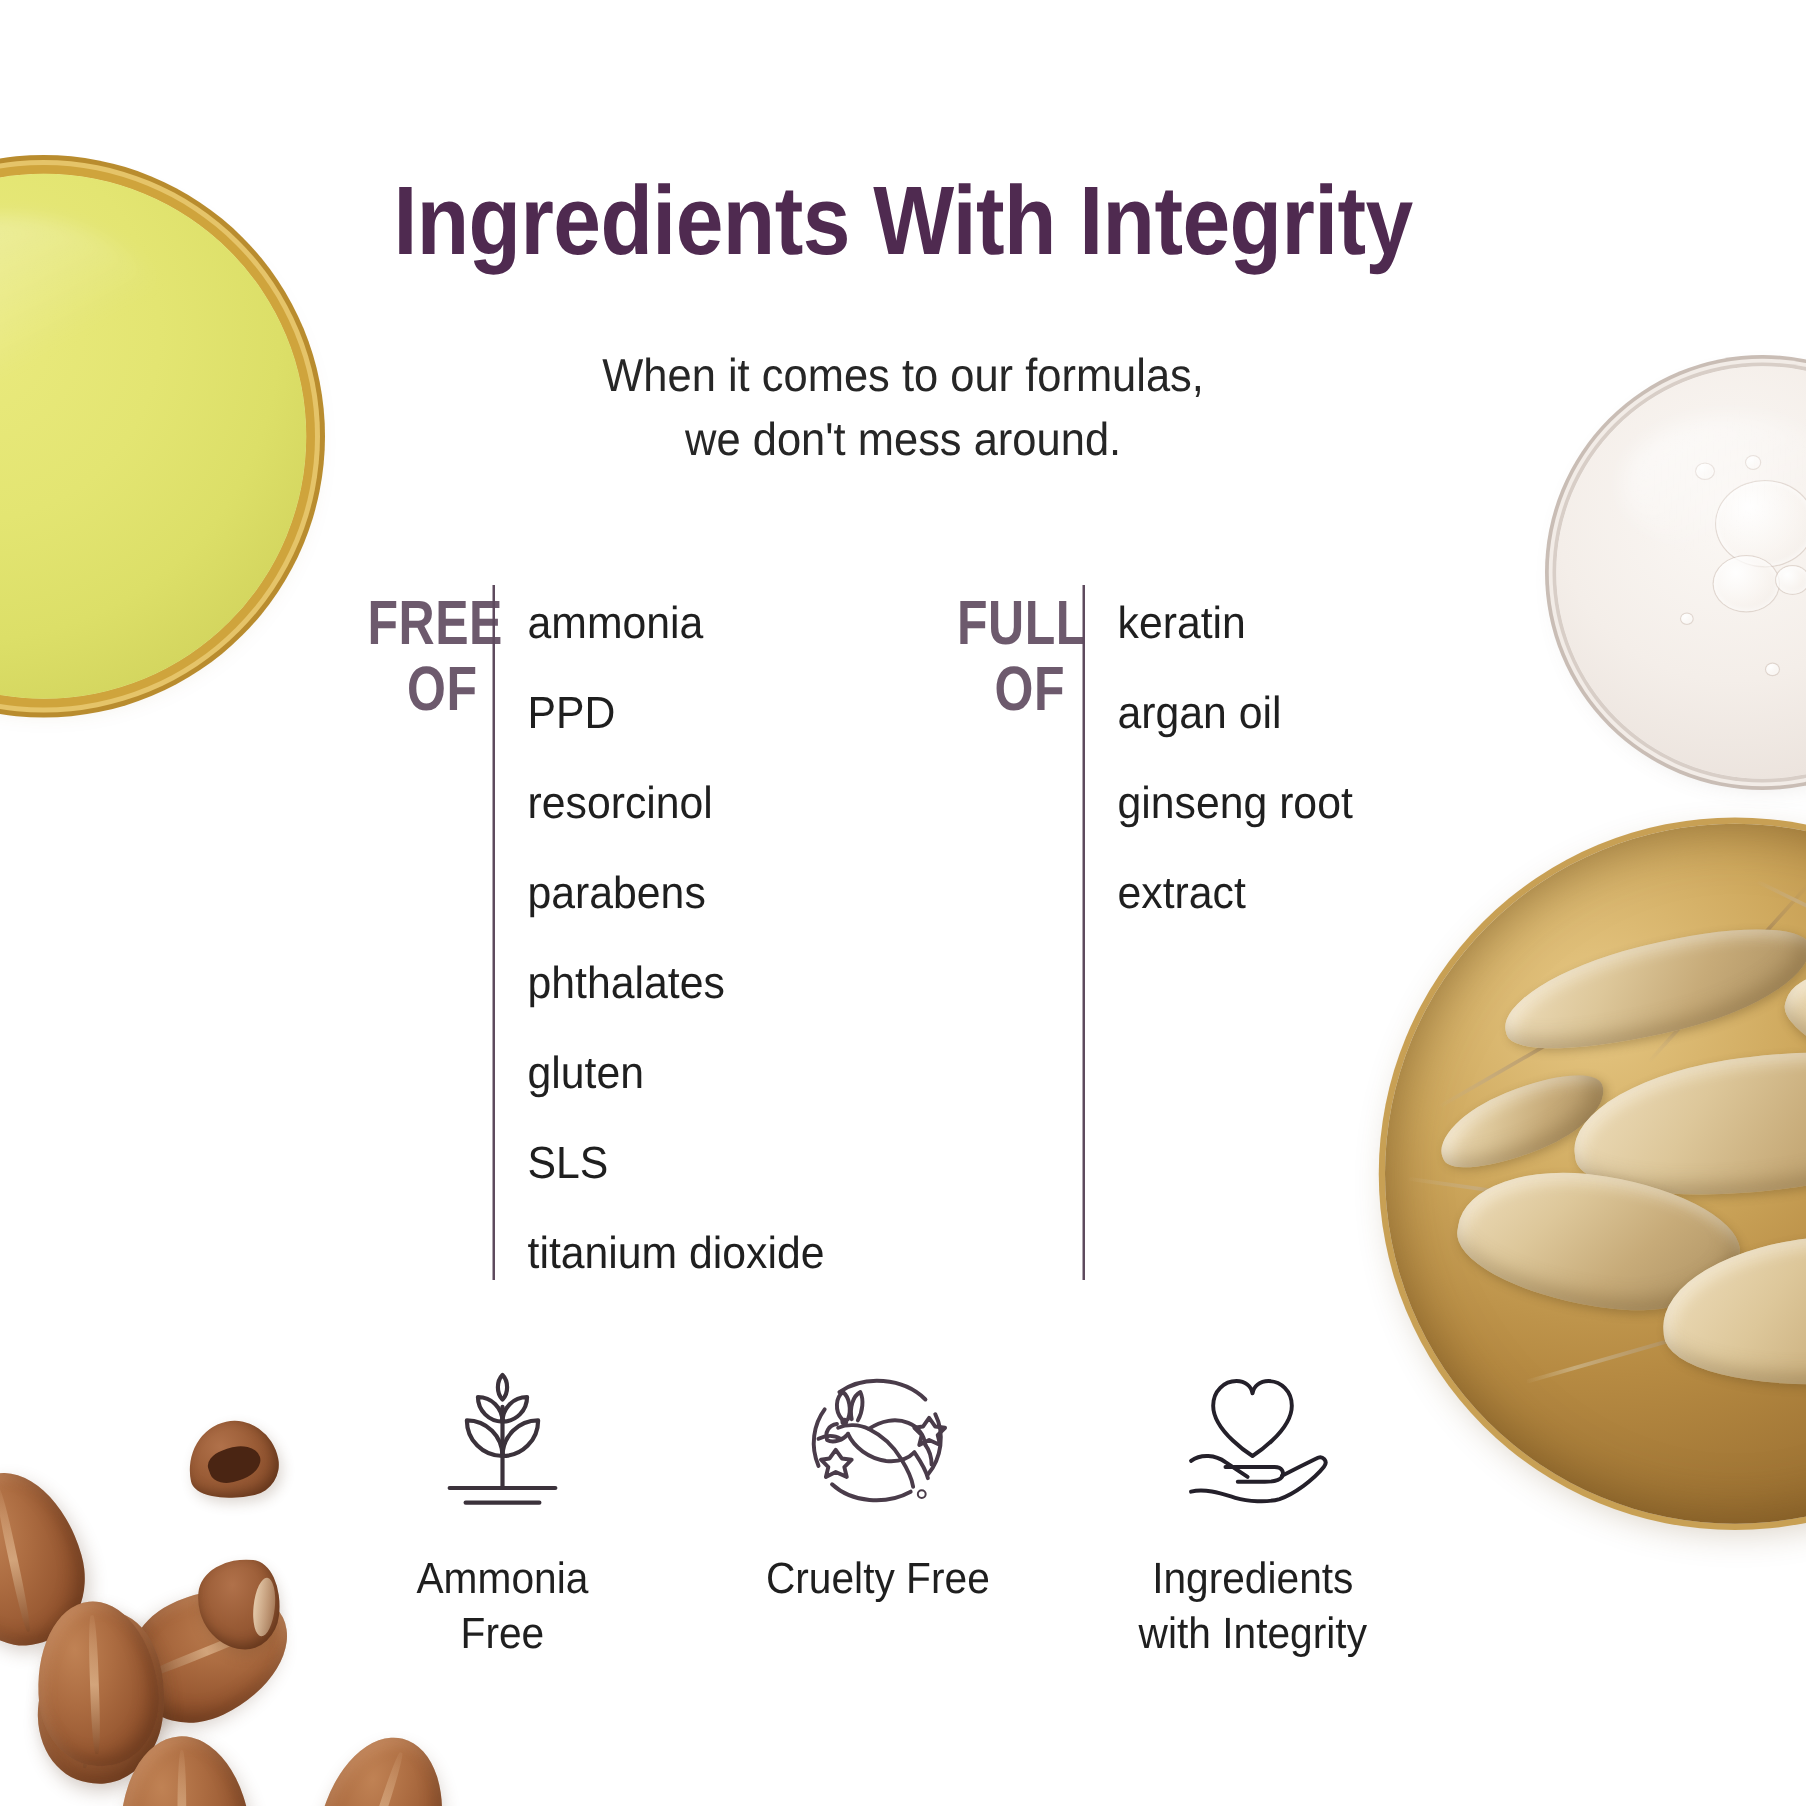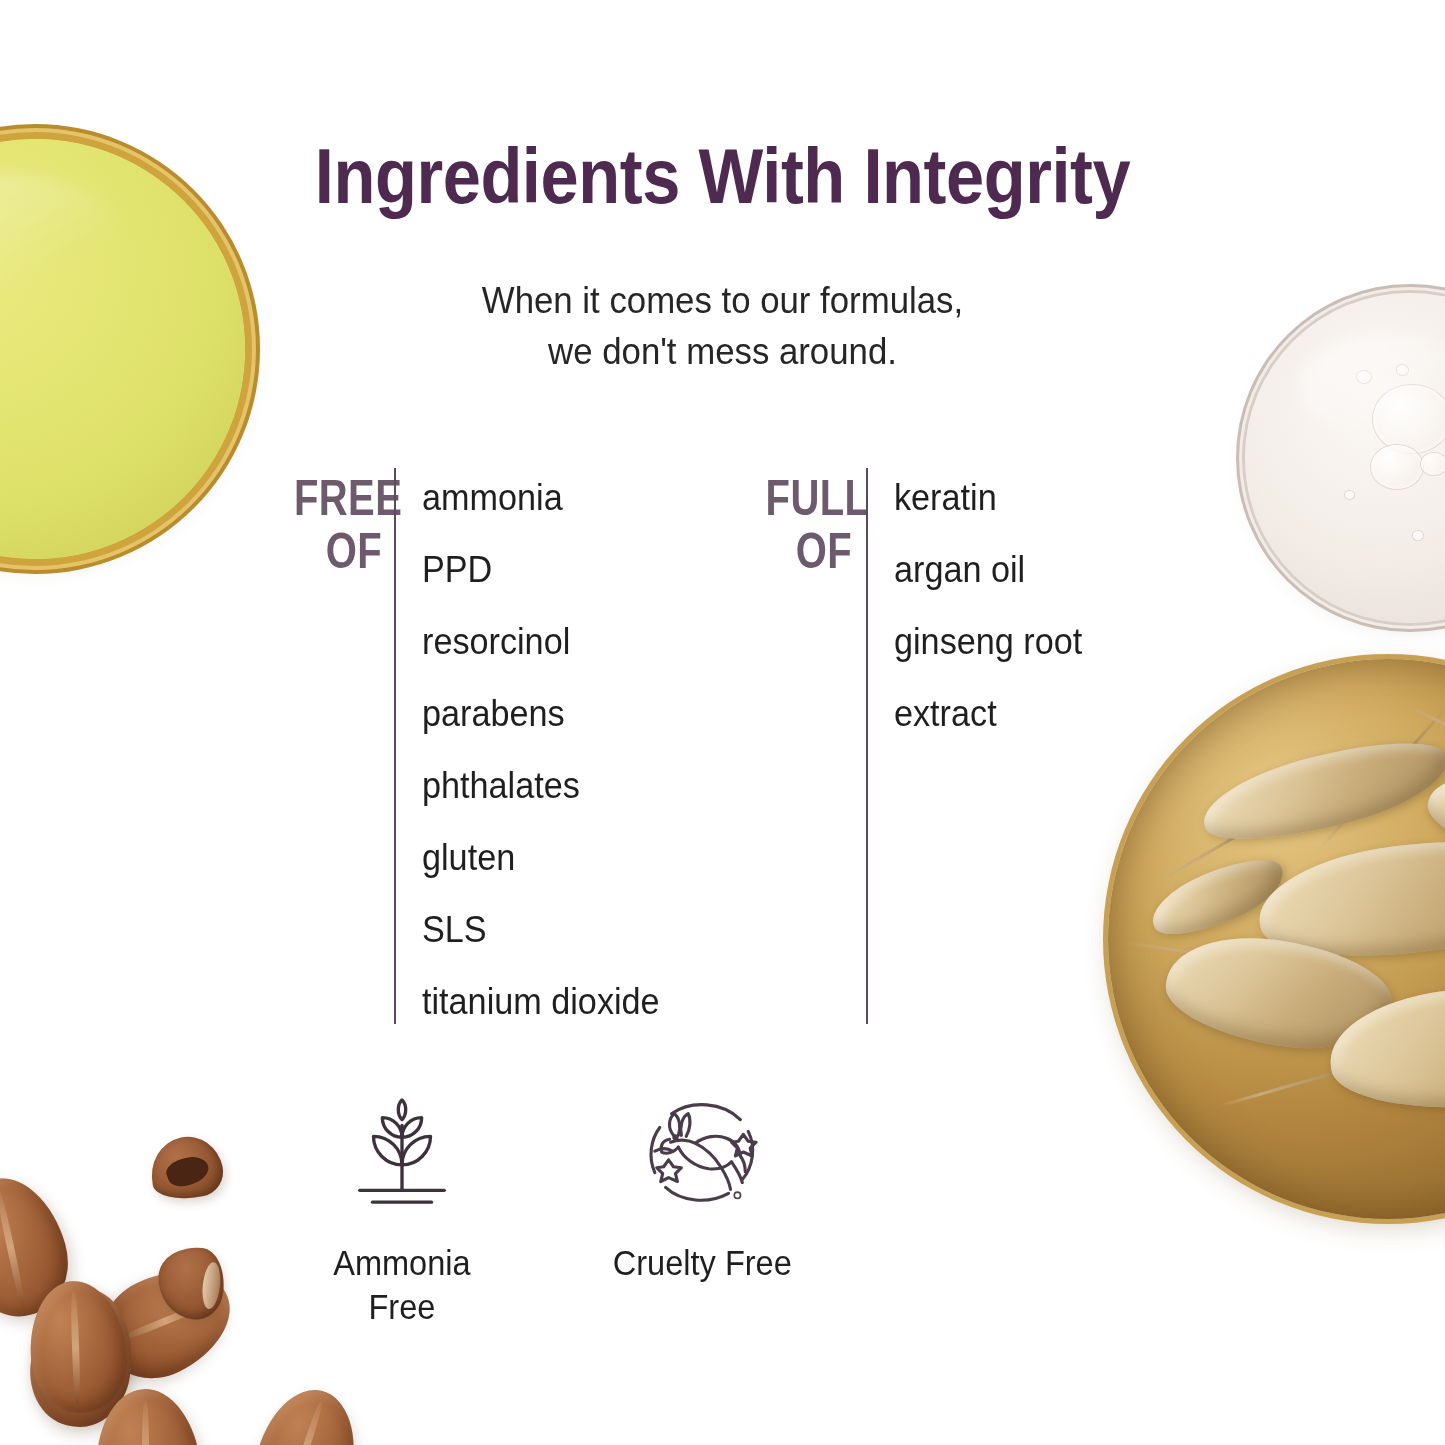--- a/index.html
+++ b/index.html
@@ -432,16 +432,30 @@
           <circle cx="38" cy="42" r="1.6" fill="#4a3c4a"></circle>
           <circle cx="101" cy="101" r="3.2" stroke-width="1.6"></circle>
         </svg>
       </div>
       <div class="badge-label">
         <div>Cruelty Free</div>
         <div></div>
       </div>
     </div>
 
+    <div class="badge">
+      <div class="badge-icon">
+        <svg viewBox="0 0 132 118" width="130" height="116" fill="none" stroke="#24202a" stroke-width="3.2" stroke-linecap="round" stroke-linejoin="round">
+          <path d="M66 70 C66 70 34 50 34 29 C34 17 43 9 53 9 C60 9 65 13 66 19 C67 13 72 9 79 9 C89 9 98 17 98 29 C98 50 66 70 66 70 Z"></path>
+          <path d="M16 74 C24 68 36 69 44 75 L62 87"></path>
+          <path d="M44 79 C56 79 74 79 84 79 C90 79 92 83 90 87 C88 90 82 91 76 91 L54 91"></path>
+          <path d="M90 86 C98 82 110 76 118 72 C123 69 128 74 124 79 C116 89 100 101 88 105 C78 108 62 107 52 104 C42 101 28 96 16 99"></path>
+        </svg>
+      </div>
+      <div class="badge-label">
+        <div>Ingredients</div>
+        <div>with Integrity</div>
+      </div>
+    </div>
 
   </div>
 
 </div>
 
 </body></html>

